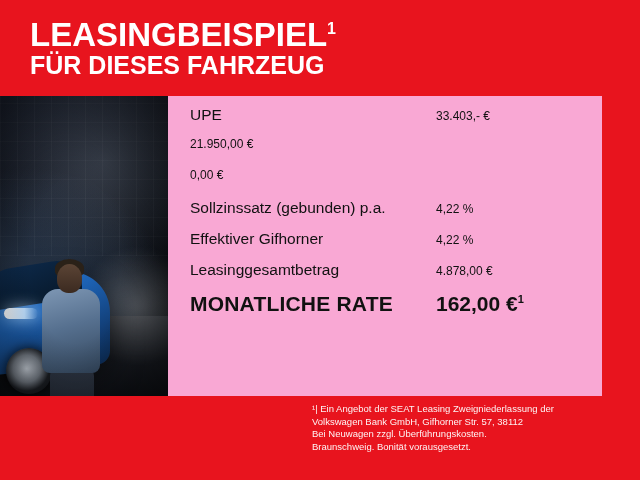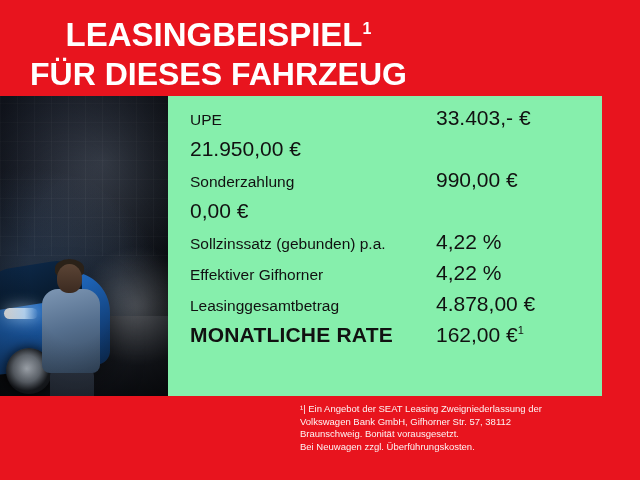--- a/index.html
+++ b/index.html
@@ -26,32 +26,31 @@
     top: 18px;
     color: #ffffff;
     font-weight: bold;
     line-height: 1.04;
     letter-spacing: 0px;
   }
   .headline .line1 {
     font-size: 33px;
     display: block;
     white-space: nowrap;
-    text-align: center;
   }
   .headline .line1 sup {
     font-size: 16px;
     vertical-align: super;
     top: -0.55em;
   }
   .headline .line2 {
-    font-size: 32px;
+    font-size: 25px;
     display: block;
     white-space: nowrap;
-    margin-top: 6px;
+    margin-top: 0;
   }
 
   
   .photo {
     position: absolute;
     left: 0px;
     top: 96px;
     width: 168px;
     height: 300px;
     overflow: hidden;
@@ -152,62 +151,62 @@
     background: radial-gradient(ellipse at 45% 55%, rgba(0,0,0,0) 35%, rgba(0,0,0,0.55) 100%);
   }
 
   
   .card {
     position: absolute;
     left: 168px;
     top: 96px;
     width: 434px;
     height: 300px;
-    background: #86efac;
+    background: #f9a8d4;
   }
   .table {
     position: absolute;
     left: 22px;
     top: 10px;
     width: 392px;
   }
   .row {
     display: flex;
     align-items: baseline;
     height: 31px;
   }
   .row .label {
     width: 246px;
     font-size: 15.5px;
     color: #111111;
   }
   .row .value {
-    font-size: 21px;
+    font-size: 12px;
     color: #111111;
   }
   .row.total {
     height: 36px;
   }
   .row.total .label {
     font-size: 21px;
     font-weight: bold;
     letter-spacing: 0.2px;
   }
   .row.total .value {
     font-size: 21px;
-    font-weight: normal;
+    font-weight: bold;
   }
   .row.total .value sup {
     font-size: 11px;
     vertical-align: super;
   }
 
   .footnote {
     position: absolute;
-    left: 300px;
+    left: 312px;
     top: 403px;
     width: 300px;
     color: #ffffff;
     font-size: 9.5px;
     line-height: 1.32;
     opacity: 0.95;
   }
   .footnote div { white-space: nowrap; }
 </style>
 </head>
@@ -241,24 +240,20 @@
     <div class="table">
 
       <div class="row">
         <span class="label">UPE</span>
         <span class="value">33.403,- €</span>
       </div>
       <div class="row">
         <span class="value">21.950,00 €</span>
       </div>
       <div class="row">
-        <span class="label">Sonderzahlung</span>
-        <span class="value">990,00 €</span>
-      </div>
-      <div class="row">
         <span class="value">0,00 €</span>
       </div>
       <div class="row">
         <span class="label">Sollzinssatz (gebunden) p.a.</span>
         <span class="value">4,22 %</span>
       </div>
       <div class="row">
         <span class="label">Effektiver Gifhorner</span>
         <span class="value">4,22 %</span>
       </div>
@@ -271,17 +266,17 @@
         <span class="label">MONATLICHE RATE</span>
         <span class="value"><span>162,00 €</span><sup>1</sup></span>
       </div>
 
     </div>
   </div>
 
   <div class="footnote">
     <div>¹| Ein Angebot der SEAT Leasing Zweigniederlassung der</div>
     <div>Volkswagen Bank GmbH, Gifhorner Str. 57, 38112</div>
+    <div>Bei Neuwagen zzgl. Überführungskosten.</div>
     <div>Braunschweig. Bonität vorausgesetzt.</div>
-    <div>Bei Neuwagen zzgl. Überführungskosten.</div>
   </div>
 
 </div>
 
 </body></html>

